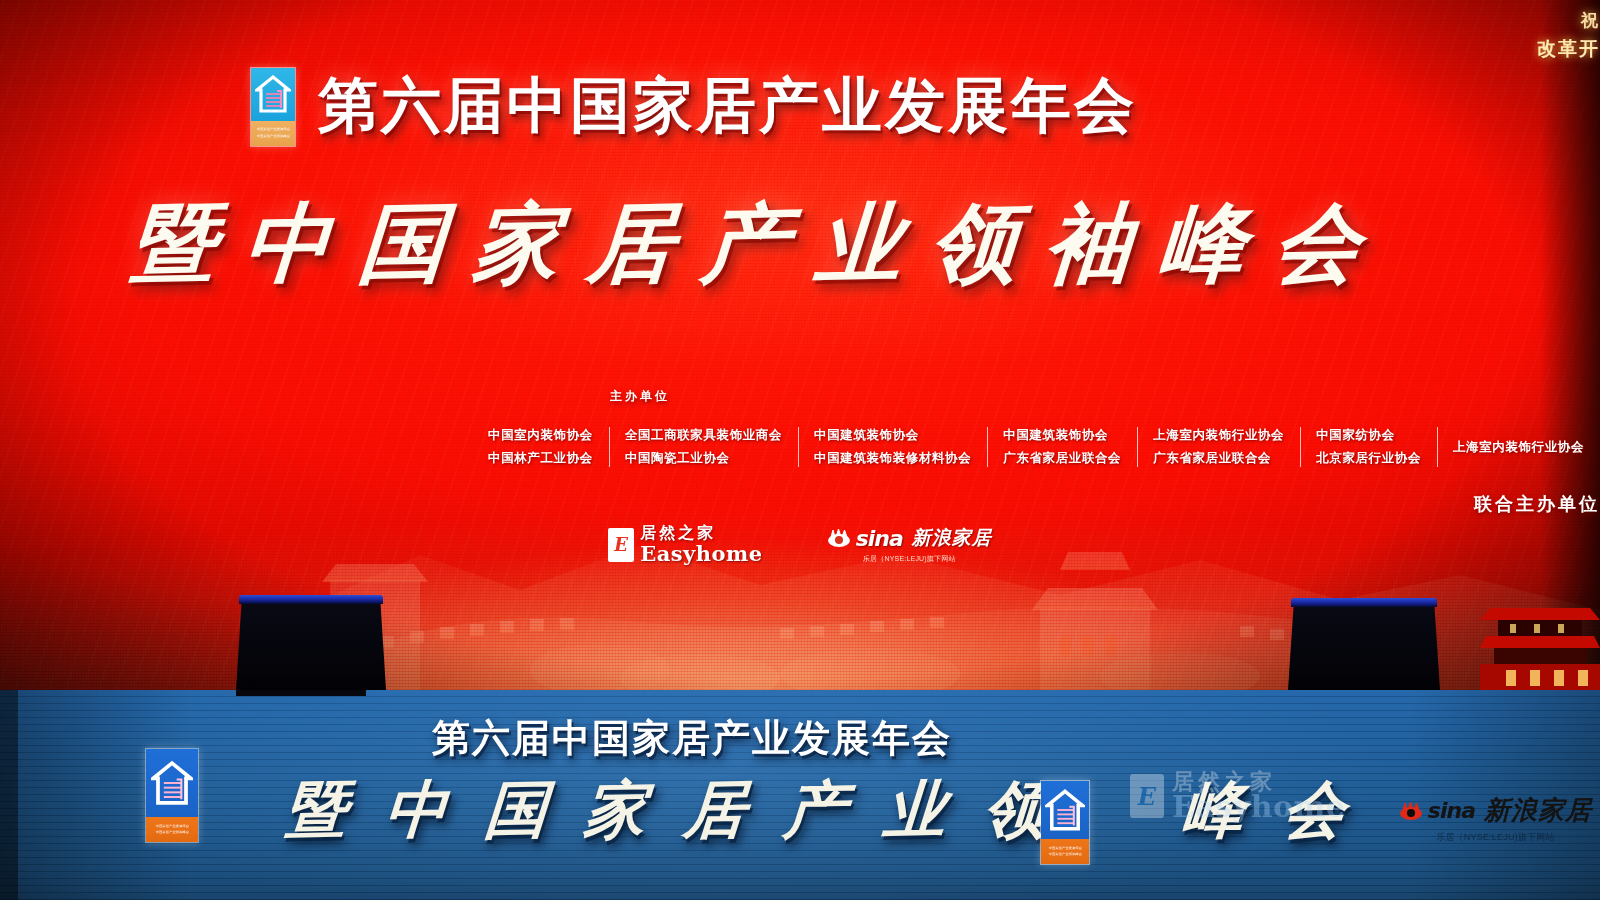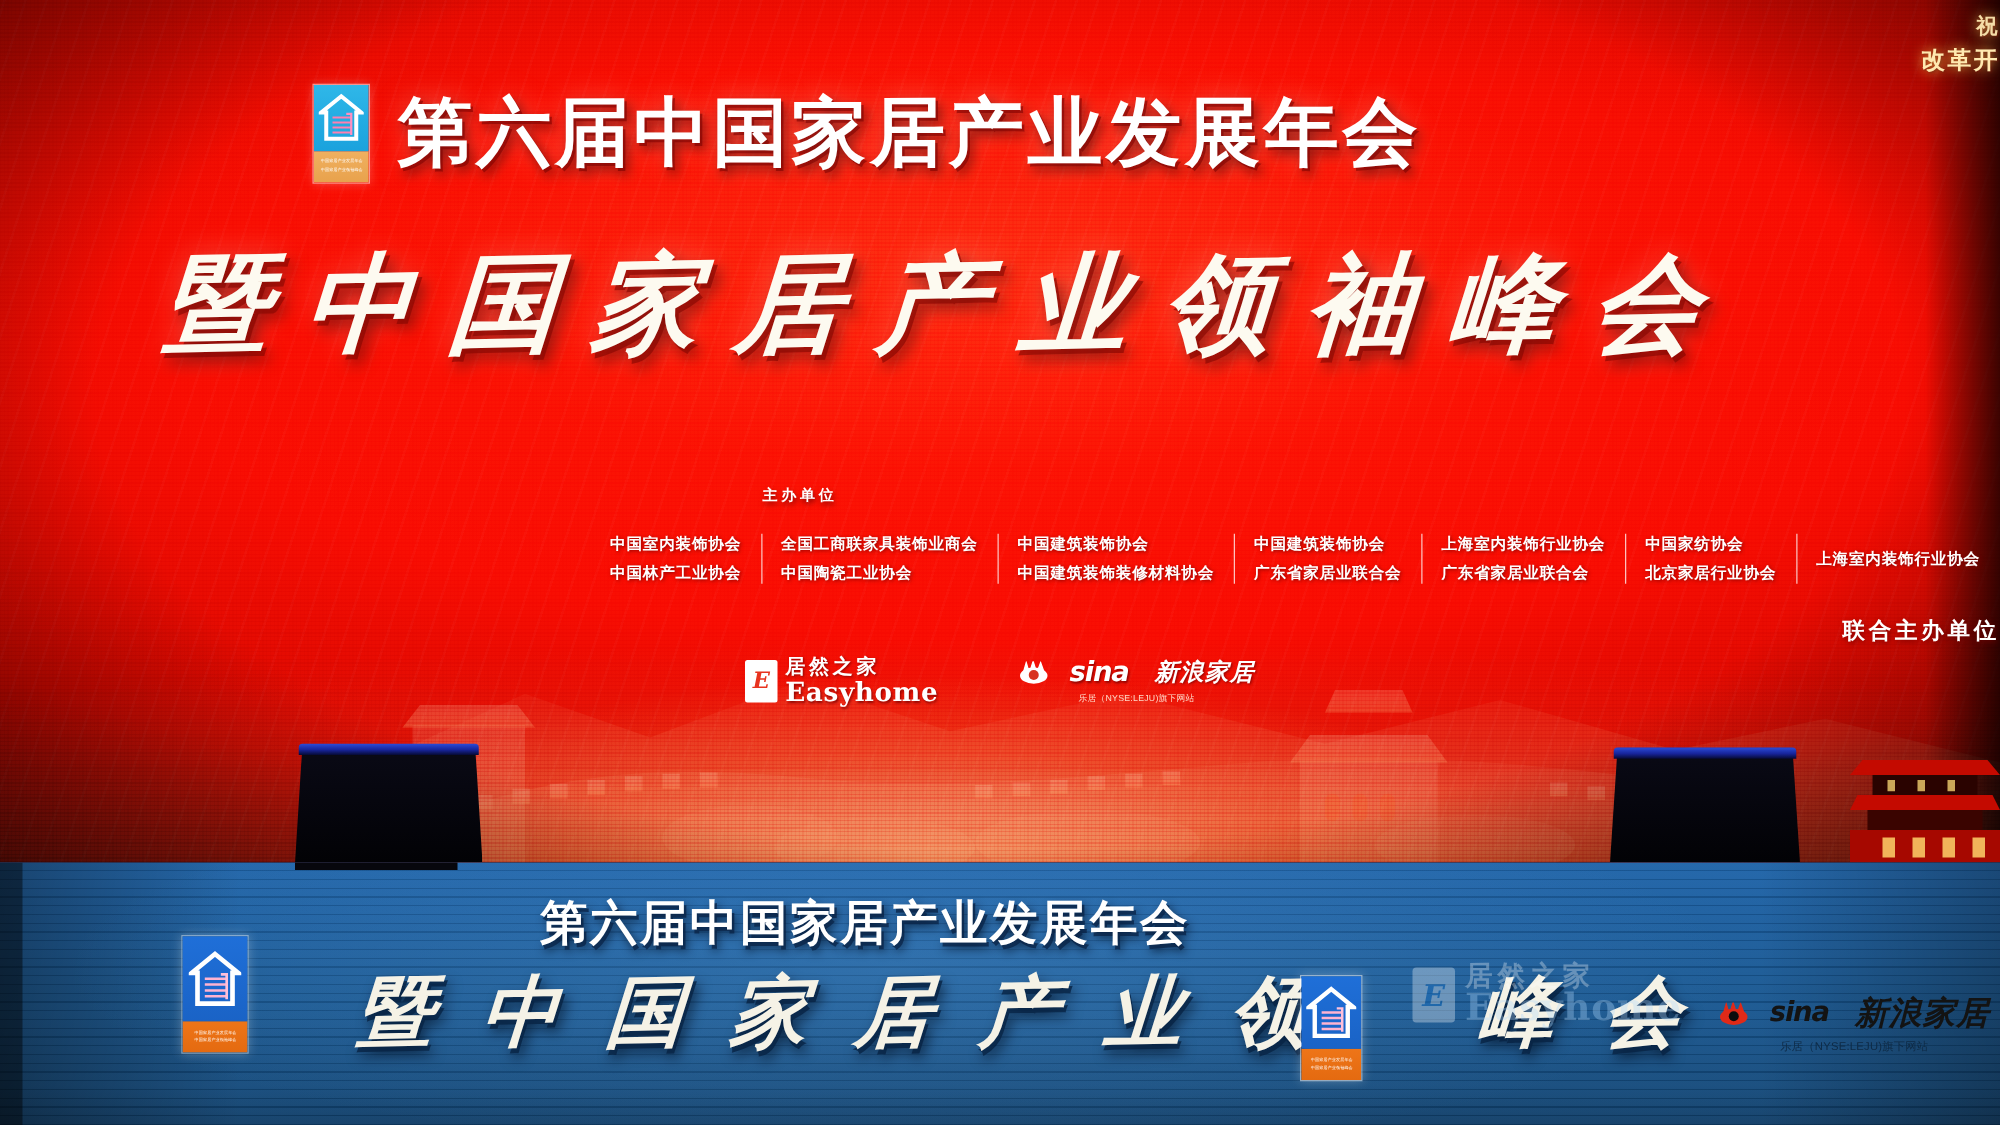--- a/index.html
+++ b/index.html
@@ -147,21 +147,21 @@
     font-size:18px; color:#e8331f;
   }
   .ehome .txt{ display:flex; flex-direction:column; line-height:1; }
   .ehome .cn{ font-size:16px; font-weight:bold; color:#fff; letter-spacing:3px;
      font-family:"DejaVu Serif", serif; text-shadow:1px 1px 2px rgba(120,0,0,.8); }
   .ehome .en{ font-family:"DejaVu Serif", serif; font-weight:bold; font-size:21px;
      color:#fff; letter-spacing:.5px; margin-top:2px; text-shadow:1px 1px 2px rgba(120,0,0,.8); }
 
   
   .sina{ display:flex; flex-direction:column; align-items:center; }
-  .sina .row{ display:flex; align-items:center; gap:17px;justify-content:flex-end; }
+  .sina .row{ display:flex; align-items:center; gap:5px;justify-content:flex-end; }
   .sina .eye{ position:relative; width:24px; height:18px; }
   .sina .eye .ball{
     position:absolute; left:1px; bottom:0; width:22px; height:13px; border-radius:50%;
     background:#fff; border:2px solid #fff;
   }
   .sina .eye .pupil{
     position:absolute; left:8px; bottom:3px; width:8px; height:8px; border-radius:50%; background:#d8321e;
   }
   .sina .eye .lash{ position:absolute; top:0; left:3px; width:19px; height:8px; }
   .sina .word{

